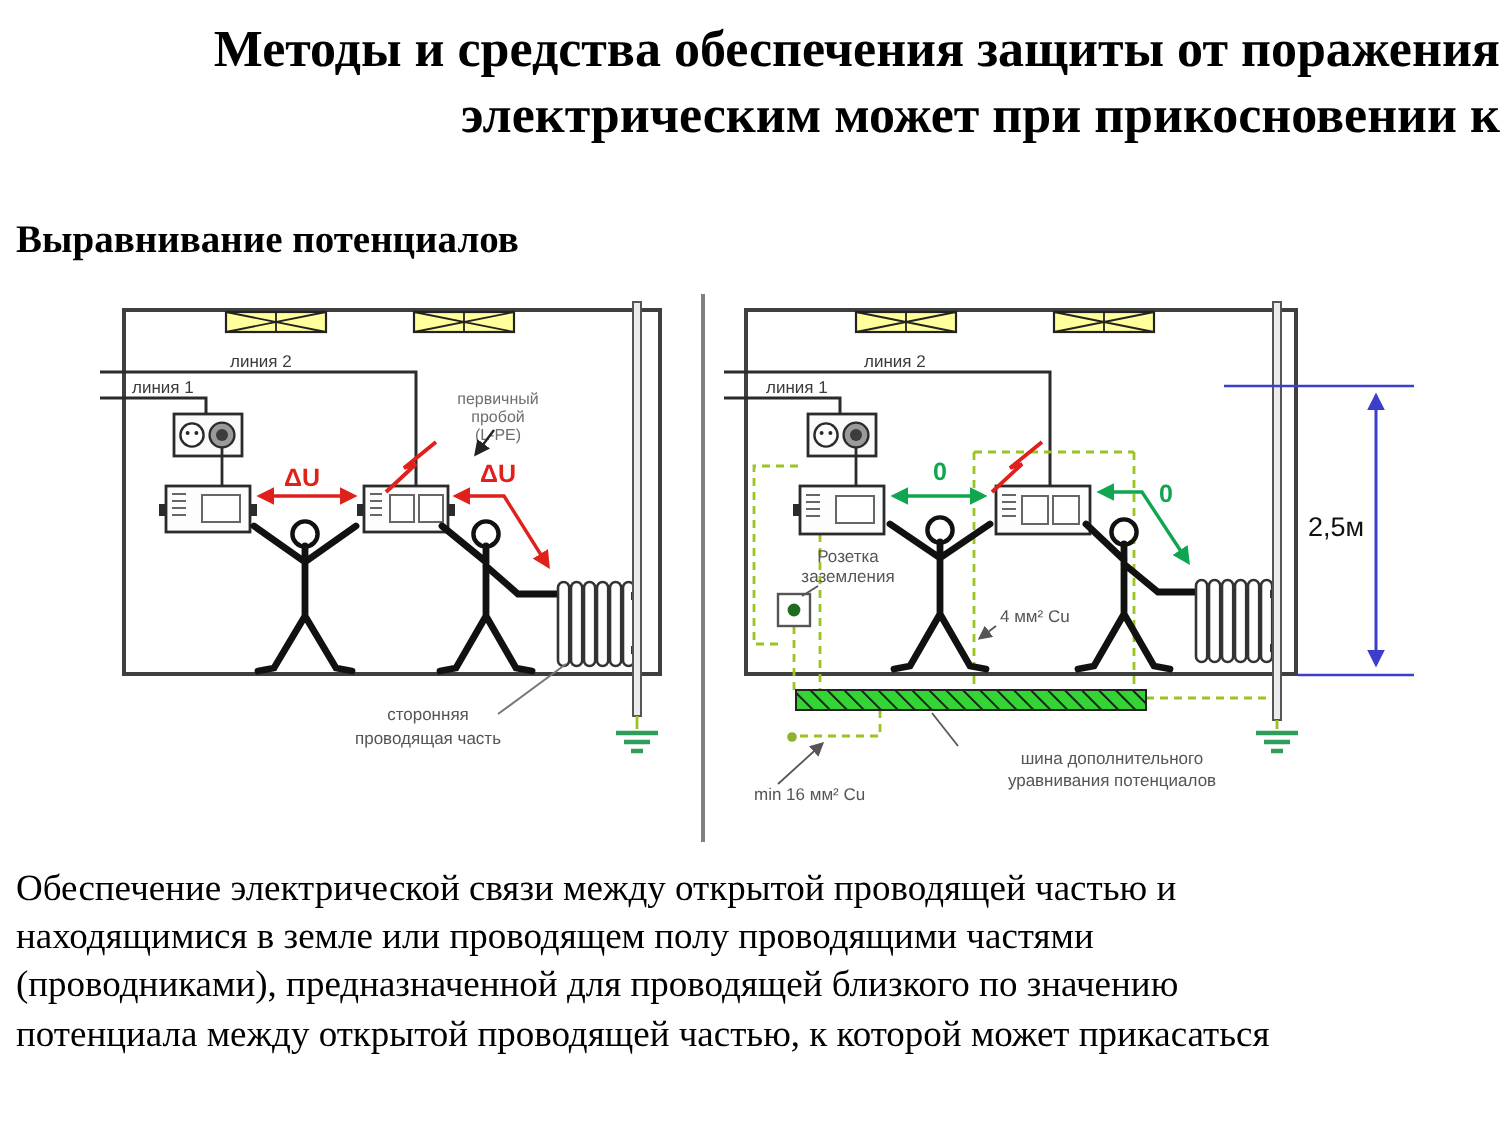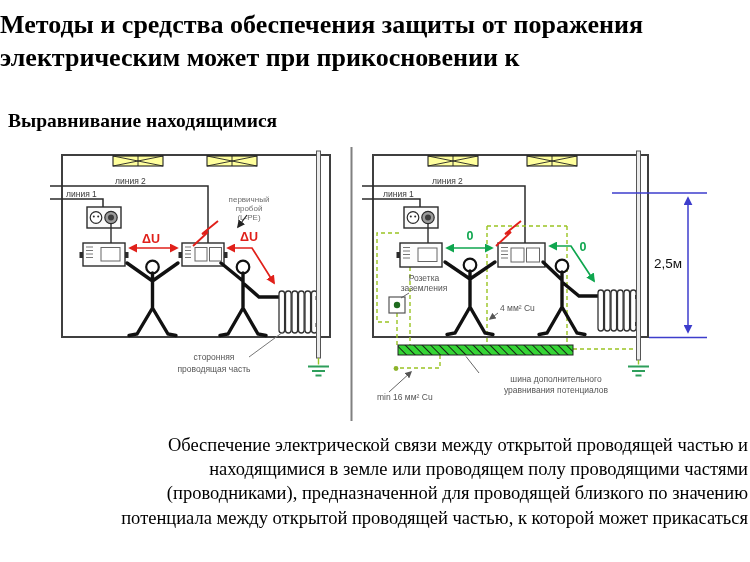--- a/index.html
+++ b/index.html
@@ -1,41 +1,41 @@
 <!DOCTYPE html>
 <html><head>
 <meta charset="utf-8">
 <style>
   html,body{margin:0;padding:0;background:#fff;}
   #slide{position:relative;width:750px;height:562px;background:#ffffff;overflow:hidden;
          font-family:"Liberation Serif",serif;color:#000;}
-  .title{position:absolute;top:9px;left:0;width:750px;text-align:left;
+  .title{position:absolute;top:9px;left:0;width:750px;text-align:right;
          font-weight:bold;font-size:26px;line-height:32.5px;}
   .subtitle{position:absolute;top:110px;left:8px;font-weight:bold;font-size:19.5px;}
-  .desc{position:absolute;top:433px;left:8px;width:740px;font-size:18.5px;line-height:24.2px;text-align:right;}
+  .desc{position:absolute;top:433px;left:8px;width:740px;font-size:18.5px;line-height:24.2px;}
   svg.diagram{position:absolute;top:140px;left:0;}
   svg text{font-family:"Liberation Sans",sans-serif;}
   .lbl{font-size:8.5px;fill:#555;}
   .lbl-dark{font-size:8.5px;fill:#3a3a3a;}
   .lbl-gray{font-size:8px;fill:#6e6e6e;}
   .red-lbl{font-size:12.5px;font-weight:bold;fill:#e0201a;}
   .green-lbl{font-size:12.5px;font-weight:bold;fill:#0fa64f;}
   .dim-lbl{font-size:13.5px;fill:#111;}
 </style>
 </head>
 <body>
 
 <div id="slide">
 
   <div class="title">
     <div>Методы и средства обеспечения защиты от поражения</div>
     <div>электрическим может при прикосновении к</div>
   </div>
 
-  <div class="subtitle">Выравнивание находящимися</div>
+  <div class="subtitle">Выравнивание потенциалов</div>
 
   <svg class="diagram" width="750" height="290" viewBox="0 140 750 290">
     <defs>
       <marker id="arr-red" viewBox="0 0 10 10" refX="8" refY="5" markerWidth="9" markerHeight="9" markerUnits="userSpaceOnUse" orient="auto-start-reverse">
         <path d="M0,0 L10,5 L0,10 z" fill="#e0201a"></path>
       </marker>
       <marker id="arr-green" viewBox="0 0 10 10" refX="8" refY="5" markerWidth="9" markerHeight="9" markerUnits="userSpaceOnUse" orient="auto-start-reverse">
         <path d="M0,0 L10,5 L0,10 z" fill="#0fa64f"></path>
       </marker>
       <marker id="arr-dark" viewBox="0 0 10 10" refX="8" refY="5" markerWidth="8" markerHeight="8" markerUnits="userSpaceOnUse" orient="auto-start-reverse">

